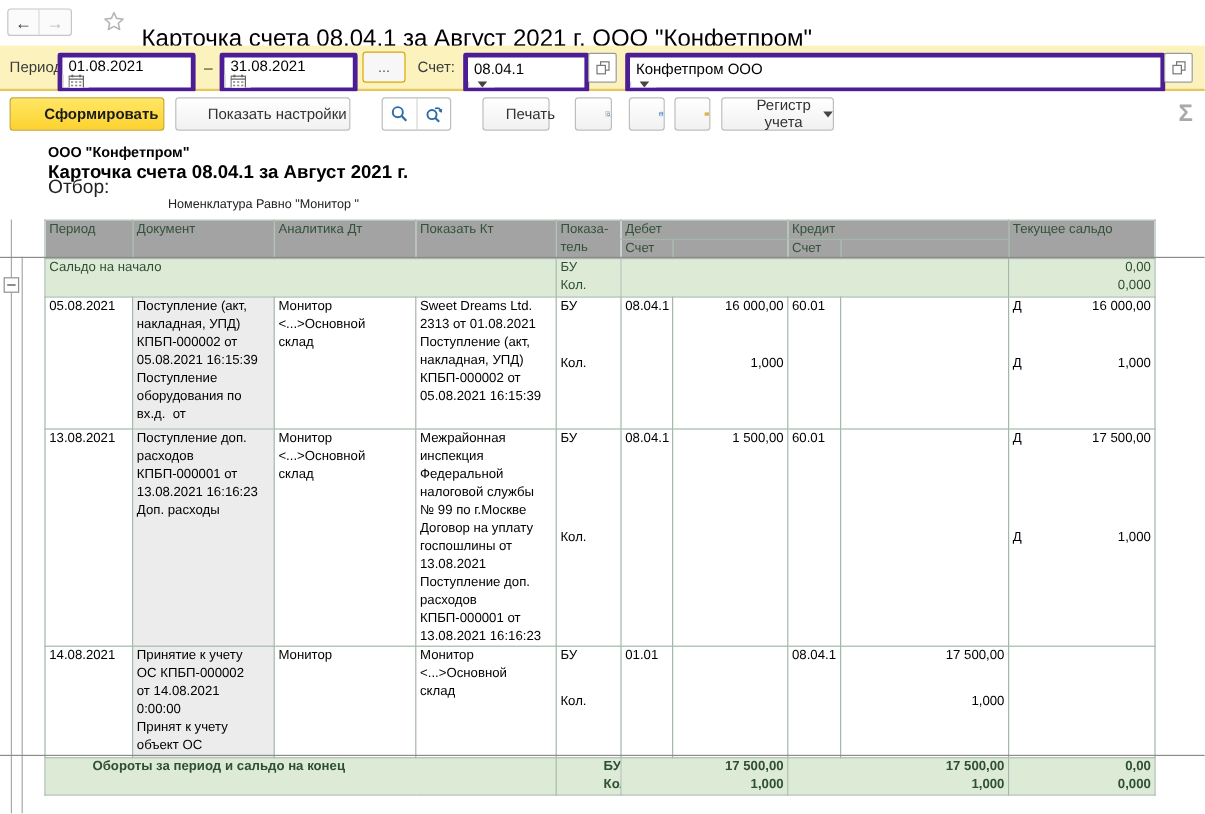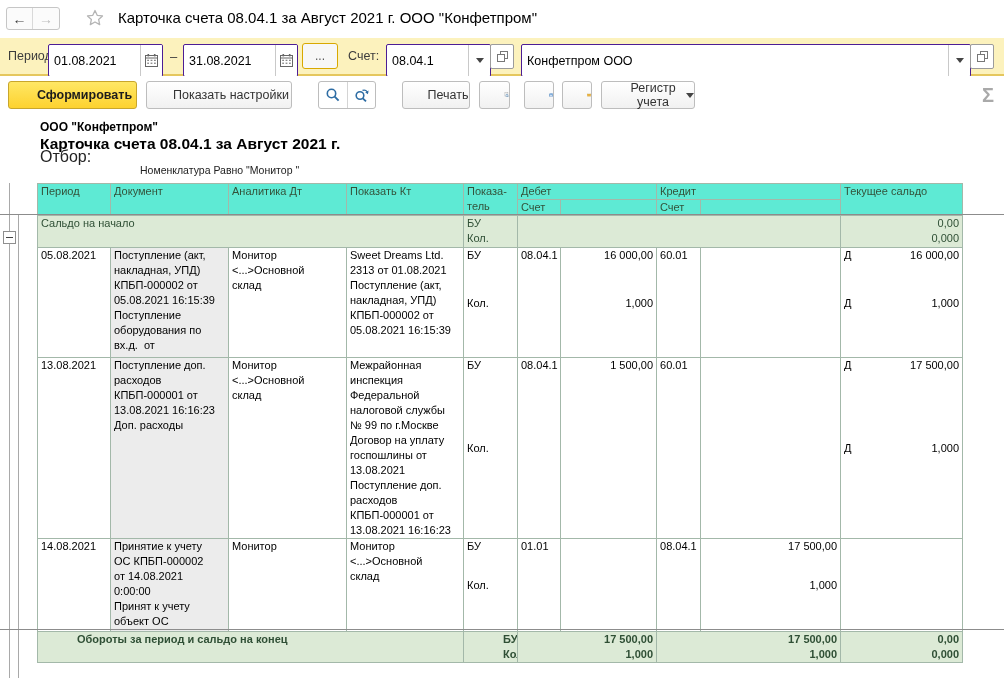--- a/index.html
+++ b/index.html
@@ -10,28 +10,28 @@
 
   
   .titlebar { position:absolute; left:0; top:0; width:1004px; height:38px; background:#fff; }
   .navpair { position:absolute; left:6px; top:7px; height:23px; display:flex;
     border:1px solid #c6c6c6; border-radius:3px; background:#fbfbfb; overflow:hidden; }
   .navbtn { width:26px; height:100%; display:flex; align-items:center; justify-content:center;
     font-size:14px; border:none; background:transparent; cursor:pointer; }
   .navbtn.back { color:#3a3a3a; border-right:1px solid #d9d9d9; }
   .navbtn.fwd { color:#bdbdbd; }
   .star-wrap { position:absolute; left:86px; top:9px; }
-  .page-title { position:absolute; left:118px; top:9px; font-size:15px; color:#000; white-space:nowrap; }
+  .page-title { position:absolute; left:118px; top:21px; font-size:20px; color:#000; white-space:nowrap; }
 
   
   .filterbar { position:absolute; left:0; top:38px; width:1004px; height:38px;
     background:#fcf2bd; border-bottom:2px solid #e5c75e; }
   .flabel { position:absolute; top:11px; font-size:12.5px; color:#3c3c3c; }
-  .field { position:absolute; top:6px; height:33px; background:#fff; border:1px solid #4c1d95;
-    border-radius:2px; display:flex; align-items:stretch; overflow:hidden; }
+  .field { position:absolute; top:6px; height:33px; background:#fff; border:4px solid #4c1d95;
+    border-radius:2px; display:flex; align-items:stretch; overflow:hidden;flex-direction:column; }
   .field input { border:none; outline:none; flex:1; font-size:12.5px; padding:0 5px;
     font-family:inherit; color:#000; min-width:0; background:transparent; }
   .mini-btn { width:22px; display:flex; align-items:center; justify-content:center;
     background:#fff; border:none; border-left:1px solid #c9c9c9; cursor:pointer; }
   .dash { position:absolute; top:11px; font-size:13px; color:#3c3c3c; }
   .more-btn { position:absolute; top:5px; height:26px; width:36px; background:#f7f7f7;
     border:1px solid #d8a800; border-radius:3px; font-size:12px; color:#555; cursor:pointer; }
   .open-btn { position:absolute; top:6px; height:25px; width:24px; background:#fff;
     border:1px solid #9b9b9b; border-radius:2px; display:flex; align-items:center;
     justify-content:center; cursor:pointer; }
@@ -44,21 +44,21 @@
     background:linear-gradient(#ffffff,#f1f1f1); font-size:12.5px; color:#333;
     font-family:inherit; cursor:pointer; display:flex; align-items:center; justify-content:center;padding-left:24px; }
   .tbtn.generate { left:8px; width:129px; background:linear-gradient(#ffe765,#fdd22f);
     border-color:#c8a62c; color:#1c1c1c; font-weight:bold; }
   .tbtn.settings { left:146px; width:146px; }
   .btn-group { position:absolute; left:318px; top:5px; height:28px; display:flex;
     border:1px solid #bdbdbd; border-radius:3px; background:#fff; overflow:hidden; }
   .gbtn { width:28px; display:flex; align-items:center; justify-content:center;
     border:none; background:transparent; cursor:pointer; }
   .gbtn + .gbtn { border-left:1px solid #d4d4d4; }
-  .tbtn.print { left:402px; width:68px; }
+  .tbtn.print { left:402px; width:56px; }
   .tbtn.icon-only { width:31px; }
   .tbtn.preview { left:479px; }
   .tbtn.save { left:524px; width:30px; }
   .tbtn.mail { left:562px; width:30px; }
   .tbtn.register { left:601px; width:94px; gap:6px; }
   .sigma { position:absolute; right:10px; top:8px; font-size:20px; color:#a9a9a9; font-weight:bold; }
 
   
   .report { position:absolute; left:0; top:115px; width:1004px; height:563px; background:#fff; }
   .rep-org { position:absolute; left:40px; top:5px; font-size:12px; font-weight:bold; color:#000; }
@@ -73,21 +73,21 @@
   .vline.v1 { left:9px; top:68px; height:495px; }
   .vline.v2 { left:18px; top:99px; height:464px; }
   .minus-box { position:absolute; left:3px; top:116px; width:13px; height:13px; background:#fff;
     border:1px solid #8f8f8f; display:flex; align-items:center; justify-content:center; cursor:pointer; }
   .minus-box .dash-line { width:7px; height:1px; background:#444; }
 
   table.card { position:absolute; left:37px; top:68px; width:925px;
     border-collapse:collapse; table-layout:fixed; }
   .card td, .card th { border:1px solid #a3b8a9; vertical-align:top; padding:0 3px;
     font-size:11px; line-height:15px; font-weight:normal; overflow:hidden; color:#000; }
-  .card th { background:#5eead4; color:#33523a; text-align:left;margin-left:44px; }
+  .card th { background:#a3a3a3; color:#33523a; text-align:left;margin-left:44px; }
   .card th.center { text-align:left; }
   .row-green td { background:#dcead6; color:#2f4f35; }
   .totals td { font-weight:bold;padding-left:39px; }
   .num { text-align:right; }
   .pre { white-space:pre-wrap; }
   .c-doc { background:#ececec; }
   .two { position:relative; }
   .two .l2 { position:absolute; left:3px; right:3px; top:50%; transform:translateY(-50%); }
   .sumcell div { text-align:right; }
   .dflex { display:flex; justify-content:space-between; }

